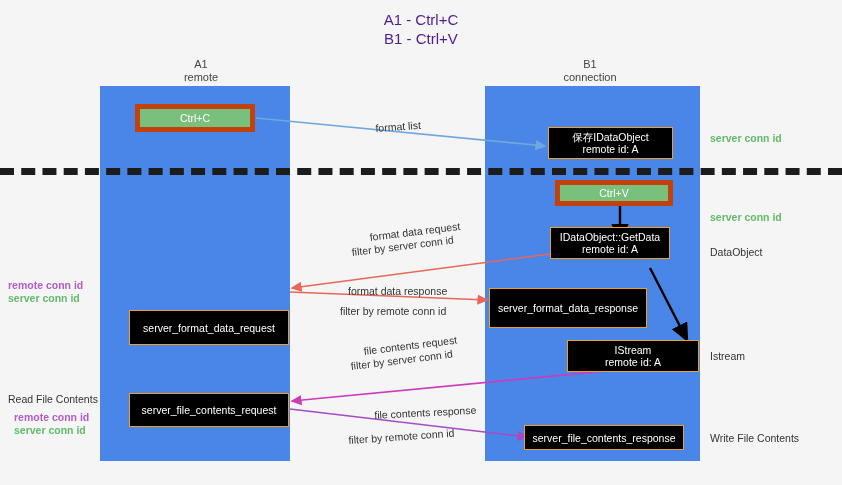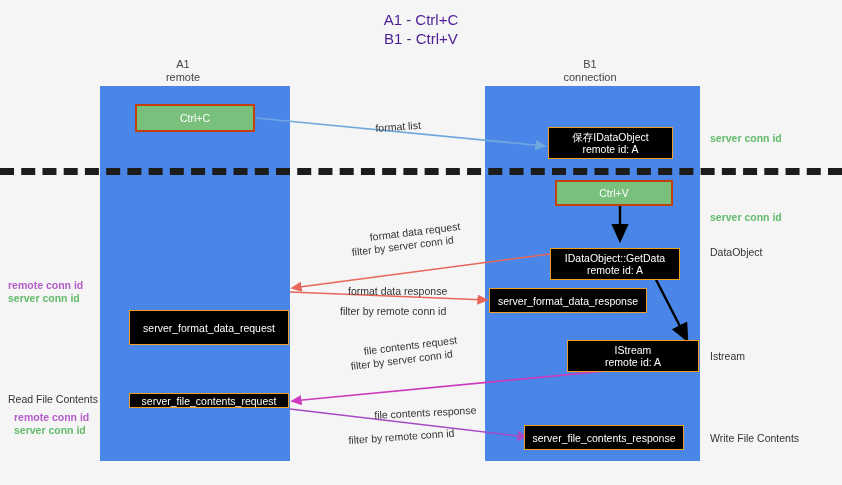--- a/index.html
+++ b/index.html
@@ -2,40 +2,40 @@
 <html><head>
 <meta charset="utf-8">
 <style>
   html,body{margin:0;padding:0;}
   body{width:842px;height:485px;background:#f5f5f5;font-family:"Liberation Sans",sans-serif;overflow:hidden;}
   #stage{position:relative;width:842px;height:485px;}
   .col{position:absolute;background:#4a86e8;}
   .colhead{position:absolute;text-align:center;color:#444;font-size:11px;line-height:13px;}
   .title{position:absolute;left:0;width:842px;text-align:center;color:#4c1d95;font-size:15px;line-height:20px;}
   .box{position:absolute;box-sizing:border-box;display:flex;flex-direction:column;align-items:center;justify-content:center;color:#fff;font-size:10.5px;line-height:12px;text-align:center;}
-  .green{background:#78c07c;border:2px solid #c2410c;}
+  .green{background:#78c07c;border:5px solid #c2410c;}
   .orange{background:#000000;border:1px solid #f0a020;}
   .lbl{position:absolute;font-size:10.5px;line-height:13px;color:#333;white-space:nowrap;}
   .rot{transform-origin:left top;}
   svg.over{position:absolute;left:0;top:0;width:842px;height:485px;pointer-events:none;}
   .dash{position:absolute;left:0;top:168px;width:842px;height:0;border-top:7px dashed #1c1c1c;}
   .kv{position:absolute;font-size:10.5px;line-height:13px;font-weight:bold;white-space:nowrap;}
   .kv .r{color:#b45cc8;}
   .kv .s{color:#63bb6c;}
   .plain{position:absolute;font-size:10.5px;line-height:13px;color:#333;white-space:nowrap;}
 </style>
 </head>
 <body>
 
 <div id="stage">
 
   <div class="title" style="top:10px;">A1 - Ctrl+C</div>
   <div class="title" style="top:29px;">B1 - Ctrl+V</div>
 
-  <div class="colhead" style="left:108px;top:58px;width:150px;">
+  <div class="colhead" style="left:126px;top:58px;width:150px;">
     <div>A1</div>
     <div>remote</div>
   </div>
   <div class="colhead" style="left:515px;top:58px;width:150px;">
     <div>B1</div>
     <div>connection</div>
   </div>
 
   <div class="col" style="left:100px;top:86px;width:190px;height:375px;"></div>
   <div class="col" style="left:485px;top:86px;width:215px;height:375px;"></div>
@@ -75,39 +75,39 @@
 
   <div class="box orange" style="left:548px;top:127px;width:125px;height:32px;">
     <span>保存IDataObject</span>
     <span>remote id: A</span>
   </div>
 
   <div class="box green" style="left:555px;top:180px;width:118px;height:26px;">
     <span>Ctrl+V</span>
   </div>
 
-  <div class="box orange" style="left:550px;top:248px;width:130px;height:32px;">
+  <div class="box orange" style="left:550px;top:227px;width:120px;height:32px;">
     <span>IDataObject::GetData</span>
     <span>remote id: A</span>
   </div>
 
   <div class="box orange" style="left:567px;top:340px;width:132px;height:32px;">
     <span>IStream</span>
     <span>remote id: A</span>
   </div>
 
   <div class="box orange" style="left:129px;top:277px;width:160px;height:35px;margin-top:33px;">
     <span>server_format_data_request</span>
   </div>
 
-  <div class="box orange" style="left:489px;top:288px;width:158px;height:25px;">
+  <div class="box orange" style="left:489px;top:288px;width:158px;height:40px;">
     <span>server_format_data_response</span>
   </div>
 
-  <div class="box orange" style="left:129px;top:393px;width:160px;height:15px;">
+  <div class="box orange" style="left:129px;top:393px;width:160px;height:34px;">
     <span>server_file_contents_request</span>
   </div>
 
   <div class="box orange" style="left:524px;top:425px;width:160px;height:25px;">
     <span>server_file_contents_response</span>
   </div>
 
   <div class="lbl rot" style="left:375px;top:122px;transform:rotate(-4deg);">format list</div>
 
   <div class="lbl rot" style="left:369px;top:231px;transform:rotate(-7deg);">format data request</div>

